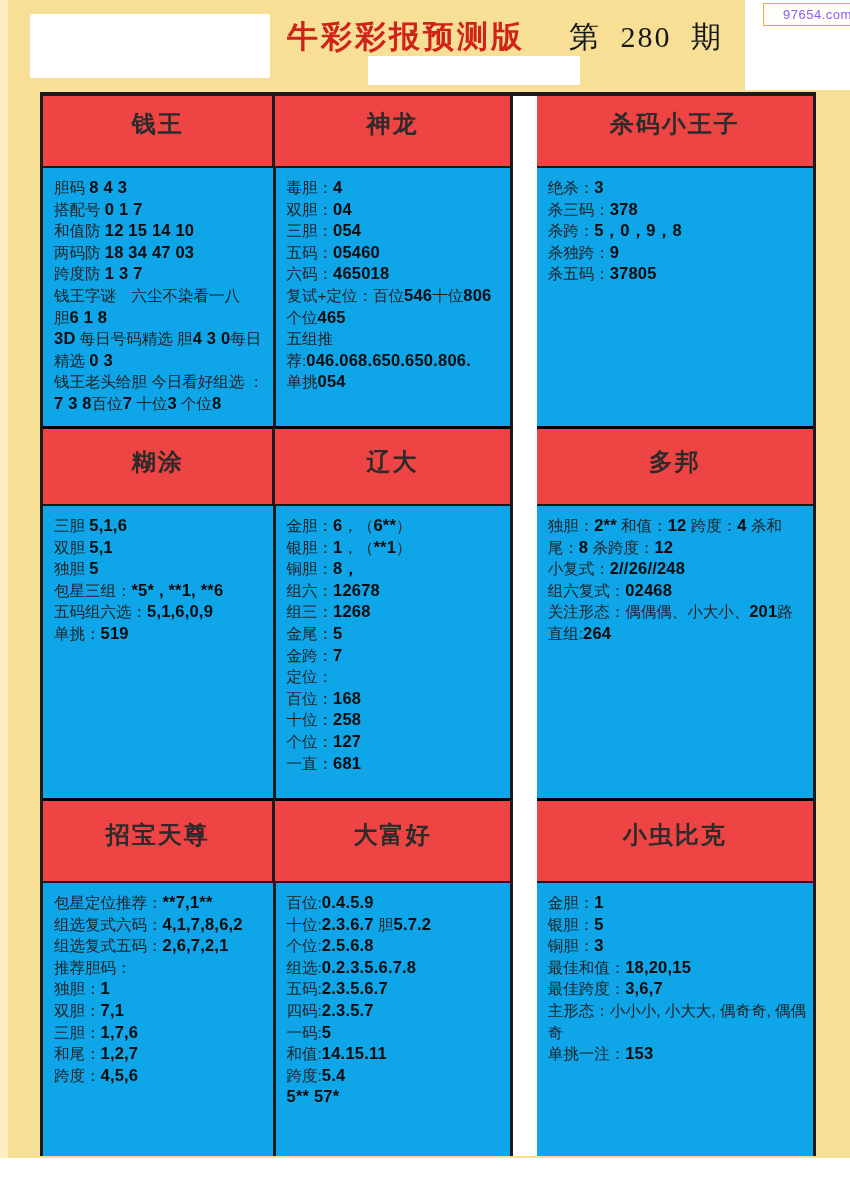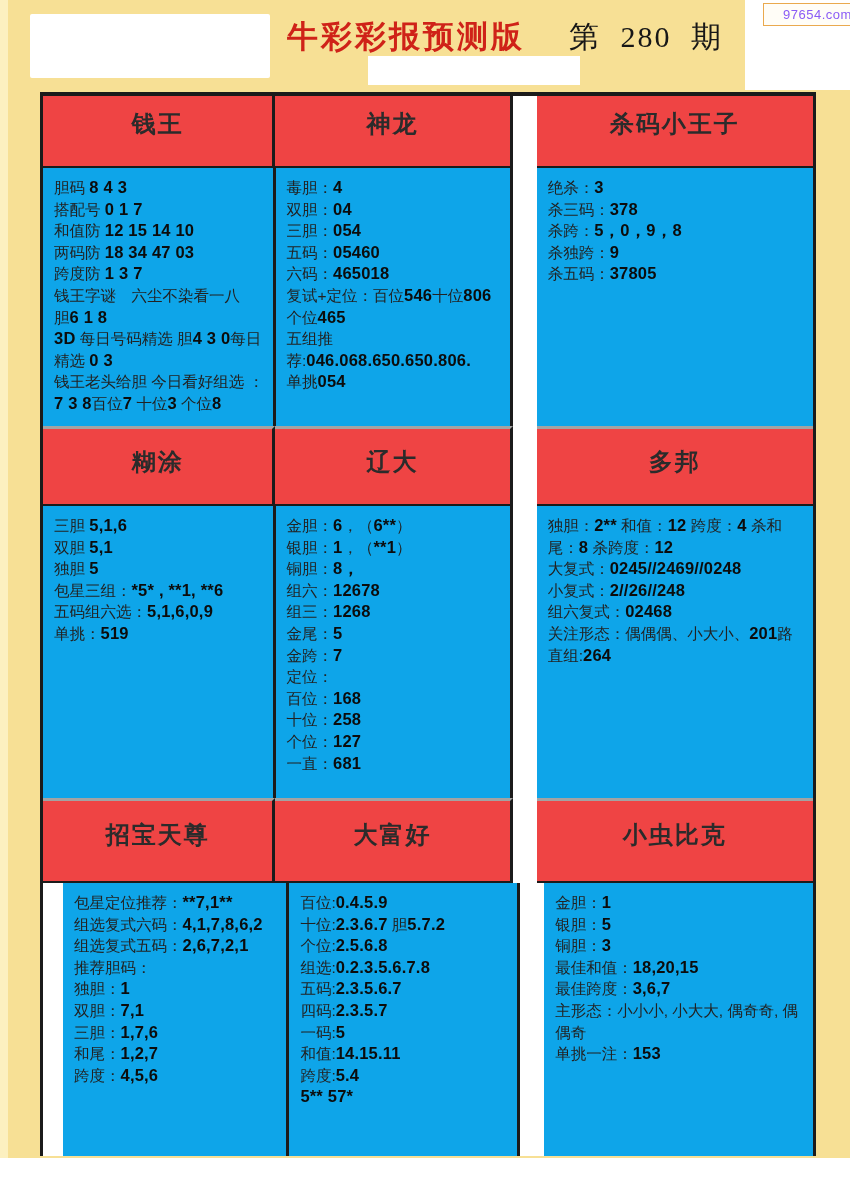--- a/index.html
+++ b/index.html
@@ -33,24 +33,24 @@
   .hrow{width:100%;}
   .hr0{height:72px;}
   .hr1{height:80px;}
   .hr2{height:85px;}
   .hcell{background:#ef4444;border-bottom:2px solid #1b1b1b;text-align:center;
          font-family:"Liberation Serif",serif;font-weight:700;color:#2b2b2b;font-size:24px;
          letter-spacing:2px;}
   .hr0 .hcell{padding-top:12px;}
   .hr1 .hcell{padding-top:17px;}
   .hr2 .hcell{padding-top:18px;}
-  .rt .hcell{border-top:3px solid #a3a3a3;text-align:center;}
+  .rt .hcell{border-top:3px solid #000000;text-align:center;}
   .br0{height:258px;}
   .br1{height:292px;}
-  .br2{height:273px;padding-left:20px;}
+  .br2{height:273px;}
   .bcell{background:#0ea5e9;padding:9px 4px 0 11px;font-size:15.5px;line-height:21.6px;color:#222;}
   .bcell .line{min-height:21.6px;}
   .bcell .v{font-weight:700;font-size:16.5px;color:#0c0c0c;letter-spacing:0.2px;}
 </style>
 </head>
 <body>
 
 <div class="page">
   <div class="paper-edge"></div>
   <div class="paper"></div>
@@ -126,21 +126,20 @@
           <div class="line"><span>金尾：</span><span class="v">5</span></div>
           <div class="line"><span>金跨：</span><span class="v">7</span></div>
           <div class="line"><span>定位：</span></div>
           <div class="line"><span>百位：</span><span class="v">168</span></div>
           <div class="line"><span>十位：</span><span class="v">258</span></div>
           <div class="line"><span>个位：</span><span class="v">127</span></div>
           <div class="line"><span>一直：</span><span class="v">681</span></div>
         </div>
         <div class="cell bcell c2">
           <div class="line"><span>独胆：</span><span class="v">2**</span><span> 和值：</span><span class="v">12</span><span> 跨度：</span><span class="v">4</span><span> 杀和尾：</span><span class="v">8</span><span> 杀跨度：</span><span class="v">12</span></div>
-          <div class="line"><span>大复式：</span><span class="v">0245//2469//0248</span></div>
           <div class="line"><span>小复式：</span><span class="v">2//26//248</span></div>
           <div class="line"><span>组六复式：</span><span class="v">02468</span></div>
           <div class="line"><span>关注形态：偶偶偶、小大小、</span><span class="v">201</span><span>路</span></div>
           <div class="line"><span>直组:</span><span class="v">264</span></div>
         </div>
       </div>
       <div class="row hrow hr2 rt">
         <div class="cell hcell c0">招宝天尊</div>
         <div class="cell hcell c1">大富好</div>
         <div class="cell hcell c2">小虫比克</div>

